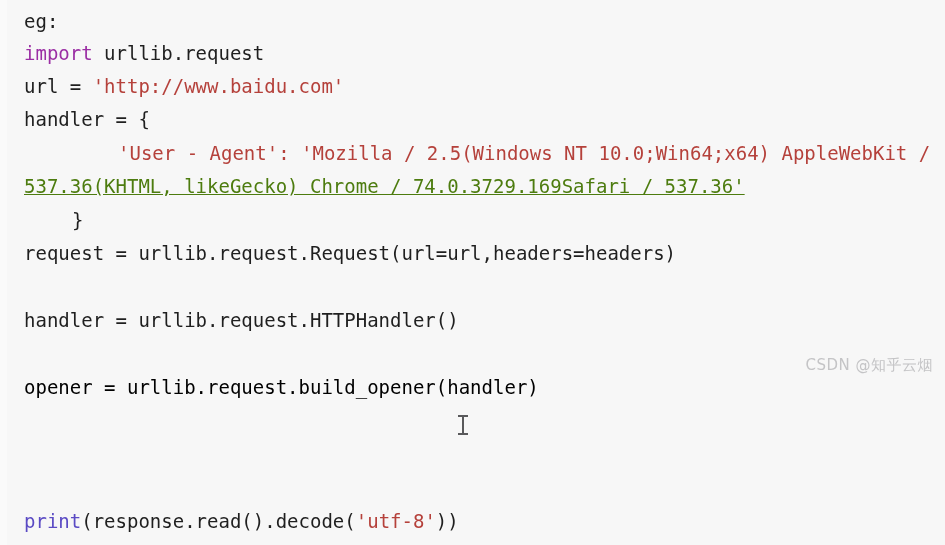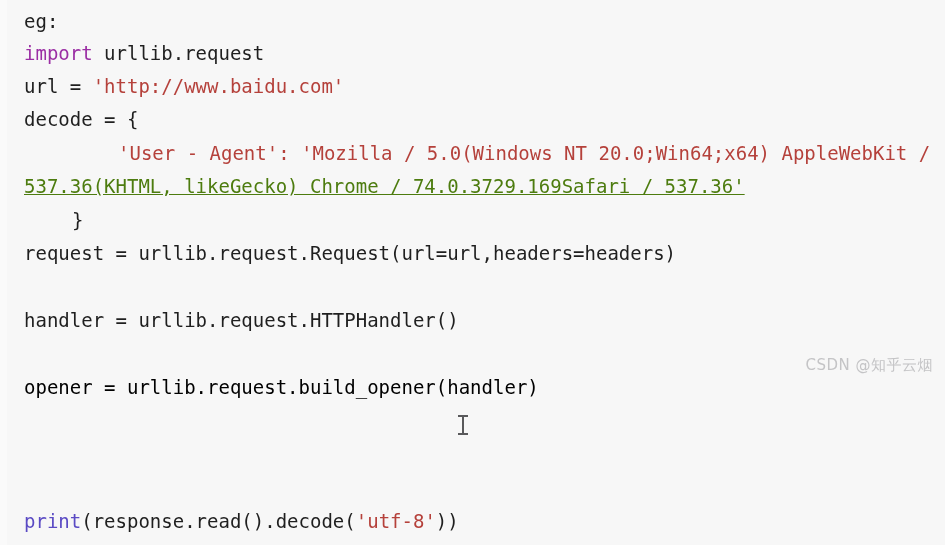--- a/index.html
+++ b/index.html
@@ -93,22 +93,22 @@
 <body>
 
 <div id="screenshot">
 
   <div class="left-gutter"></div>
 
   <div class="code-area" id="code-area">
       <div class="code-line" style="top: 10px;"><span class="tok-plain" style="color: rgb(31, 31, 31);">eg:</span></div>
       <div class="code-line" style="top: 42px;"><span class="tok-kw" style="color: rgb(155, 47, 164);">import</span><span class="tok-plain" style="color: rgb(31, 31, 31);"> urllib.request</span></div>
       <div class="code-line" style="top: 75px;"><span class="tok-plain" style="color: rgb(31, 31, 31);">url = </span><span class="tok-str" style="color: rgb(181, 65, 59);">'http://www.baidu.com'</span></div>
-      <div class="code-line" style="top: 108px;"><span class="tok-plain" style="color: rgb(31, 31, 31);">decode = {</span></div>
-      <div class="code-line" style="top: 142px; left: 118px;"><span class="tok-str" style="color: rgb(181, 65, 59);">'User - Agent': 'Mozilla / 5.0(Windows NT 20.0;Win64;x64) AppleWebKit /</span></div>
+      <div class="code-line" style="top: 108px;"><span class="tok-plain" style="color: rgb(31, 31, 31);">handler = {</span></div>
+      <div class="code-line" style="top: 142px; left: 118px;"><span class="tok-str" style="color: rgb(181, 65, 59);">'User - Agent': 'Mozilla / 2.5(Windows NT 10.0;Win64;x64) AppleWebKit /</span></div>
       <div class="code-line" style="top: 175px;"><span class="tok-str" style="color: #4d7c0f; text-decoration: underline;">537.36(KHTML, likeGecko) Chrome / 74.0.3729.169Safari / 537.36'</span></div>
       <div class="code-line" style="top: 209px; left: 72px;"><span class="tok-plain" style="color: rgb(31, 31, 31);">}</span></div>
       <div class="code-line" style="top: 242px;"><span class="tok-plain" style="color: rgb(31, 31, 31);">request = urllib.request.Request(url=url,headers=headers)</span></div>
       <div class="code-line" style="top: 276px;">&nbsp;</div>
       <div class="code-line" style="top: 309px;"><span class="tok-plain" style="color: rgb(31, 31, 31);">handler = urllib.request.HTTPHandler()</span></div>
       <div class="code-line" style="top: 343px;">&nbsp;</div>
       <div class="code-line" style="top: 376px;"><span class="tok-plain" style="color: #000000;">opener = urllib.request.build_opener(handler)</span></div>
       <div class="code-line" style="top: 410px;">&nbsp;</div>
       <div class="code-line" style="top: 477px;">&nbsp;</div>
       <div class="code-line" style="top: 510px;"><span class="tok-builtin" style="color: rgb(91, 75, 196);">print</span><span class="tok-plain" style="color: rgb(31, 31, 31);">(response.read().decode(</span><span class="tok-str" style="color: rgb(181, 65, 59);">'utf-8'</span><span class="tok-plain" style="color: rgb(31, 31, 31);">))</span></div>

